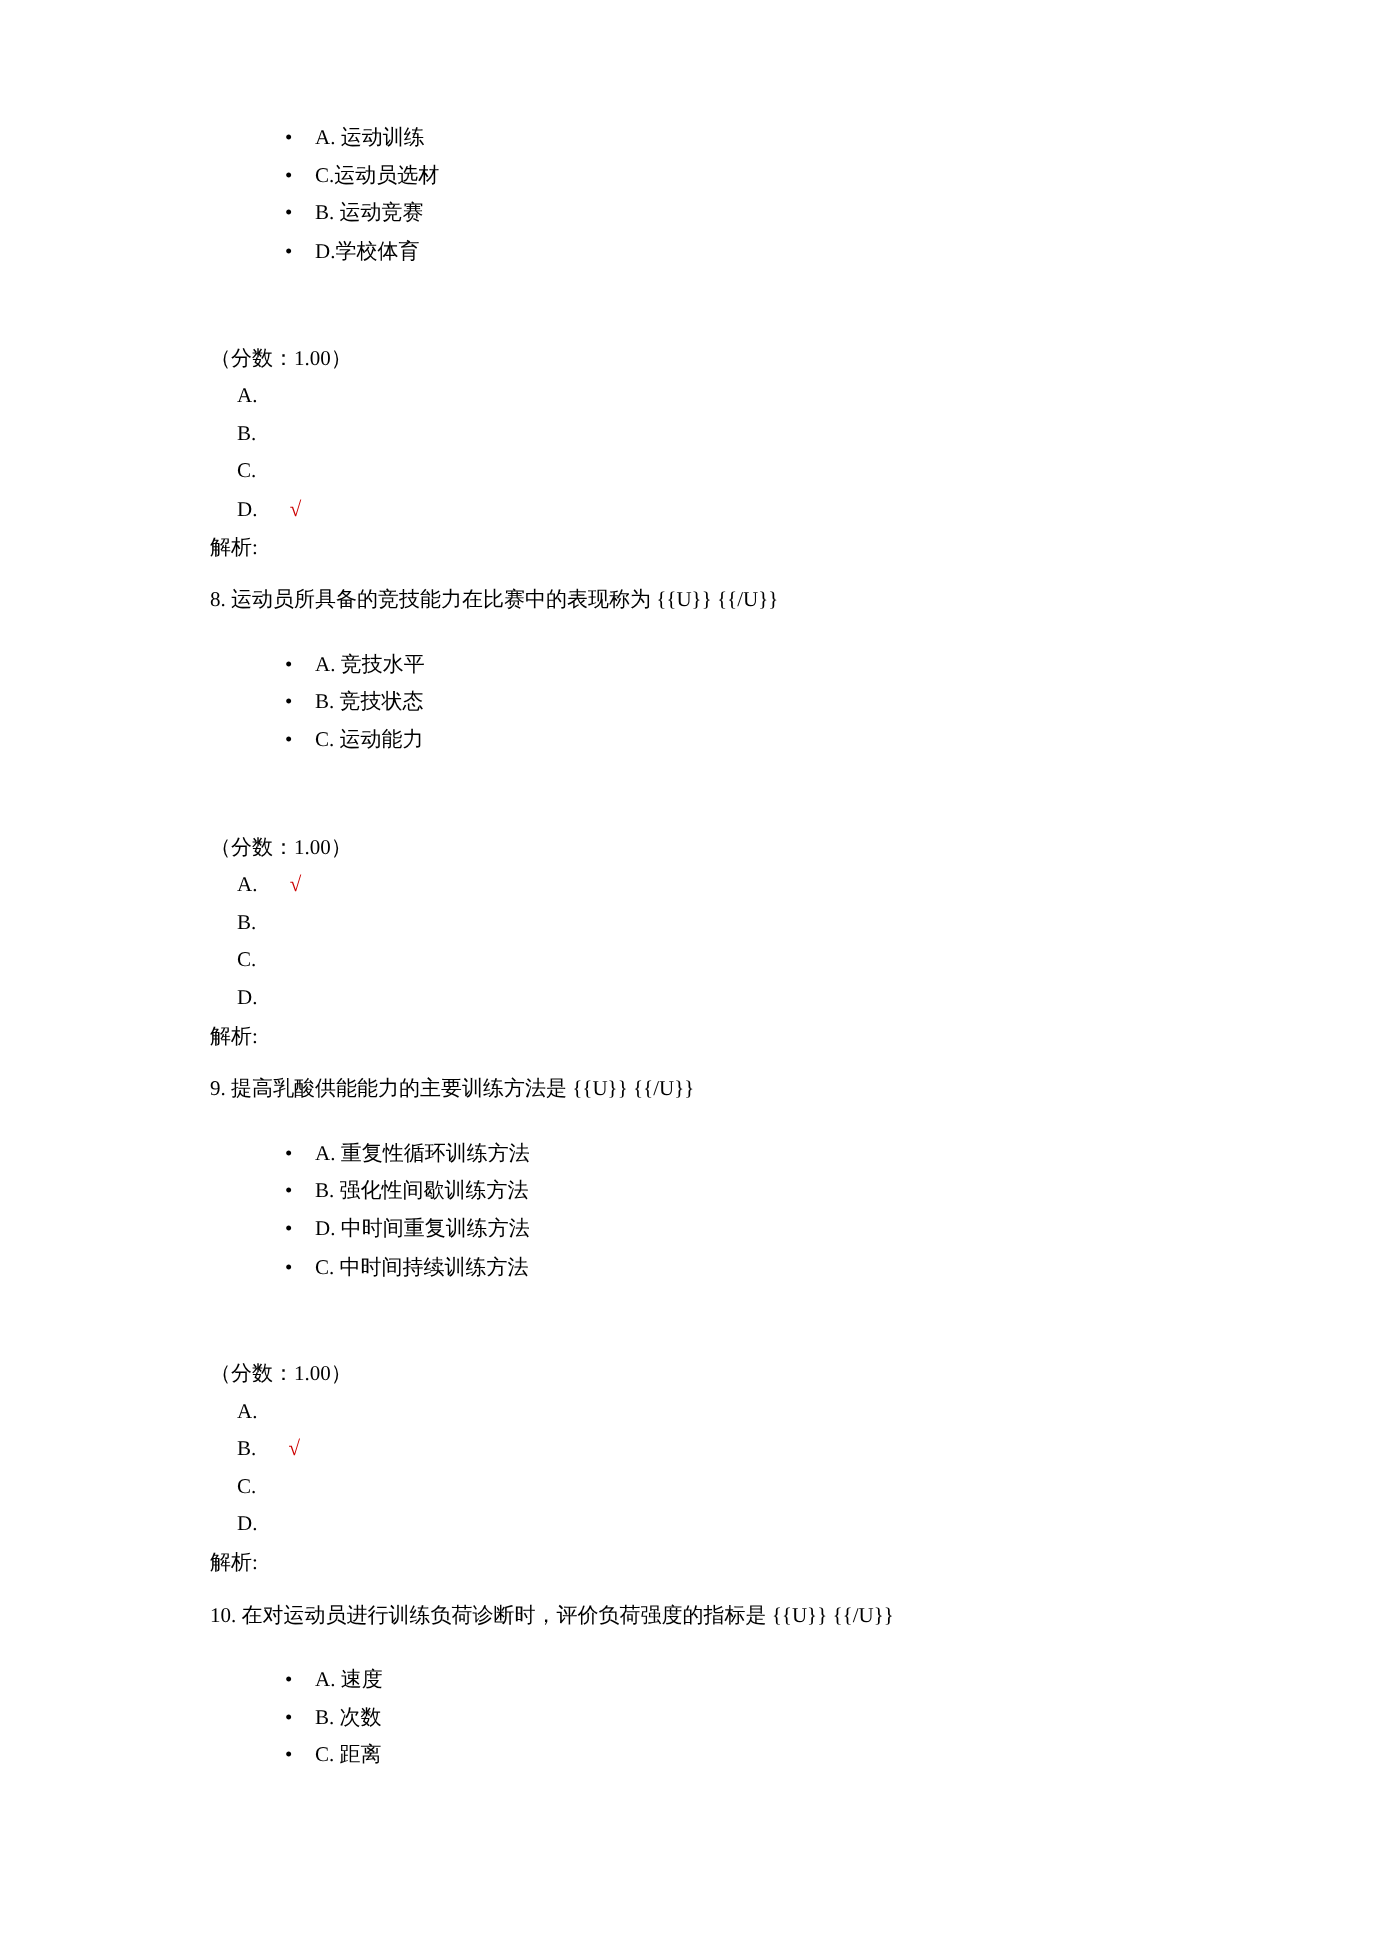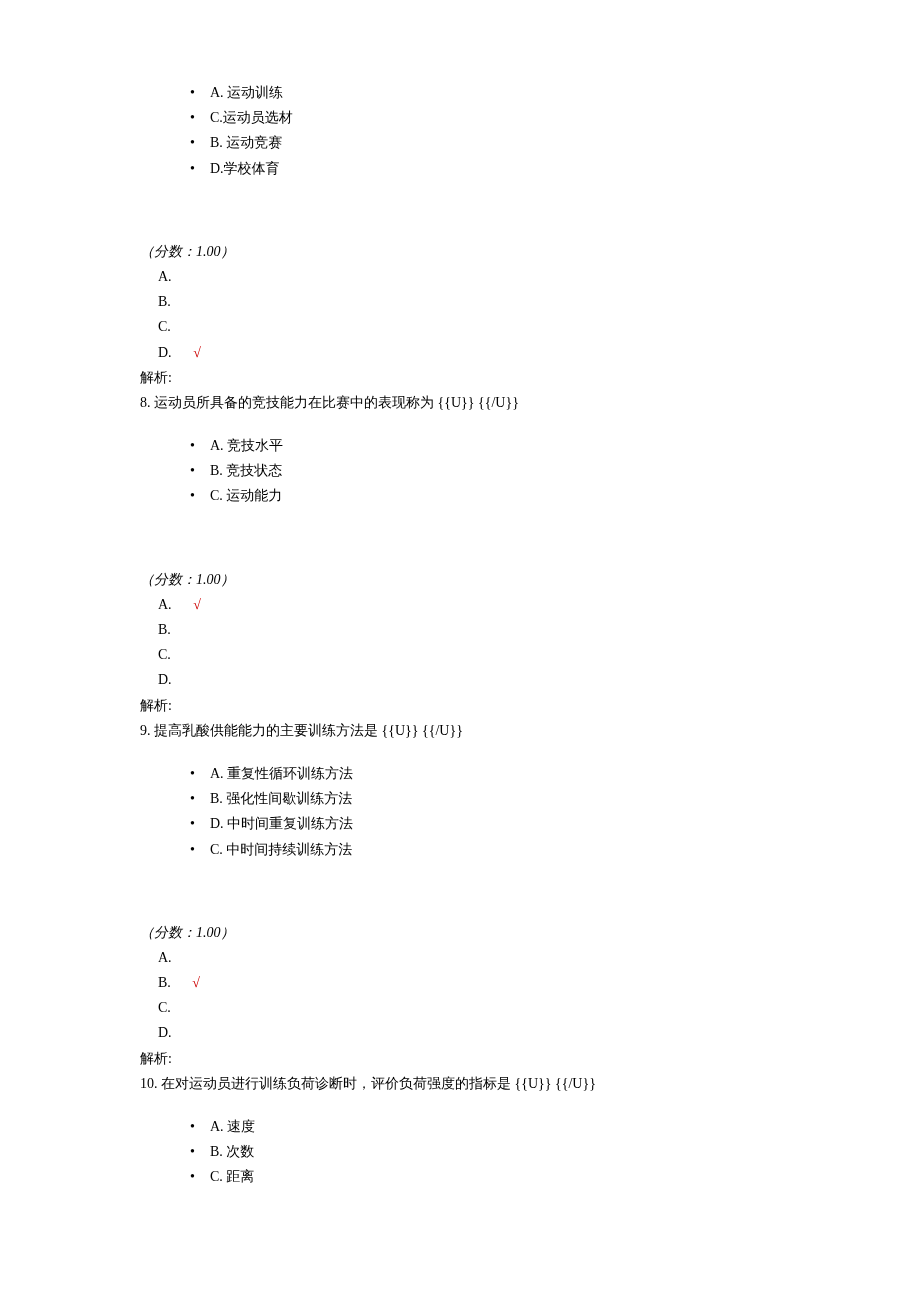--- a/index.html
+++ b/index.html
@@ -20,33 +20,32 @@
     position: relative;
     padding-left: 20px;
   }
   .bullet-list li::before {
     content: "•";
     position: absolute;
     left: 0;
     color: #000;
   }
   .score {
-    margin-top: 20px;
-    font-style: italic;
+    margin-top: 8px;
   }
   .answer-line {
     padding-left: 18px;
   }
   .answer-mark {
     color: #c00;
     margin-left: 18px;
     font-style: italic;
   }
   .question {
-    margin-top: 0;
+    margin-top: 10px;
   }
   .spacer {
     height: 18px;
   }
 </style>
 </head>
 <body>
 
 <ul class="bullet-list">
   <li>A. 运动训练</li>

